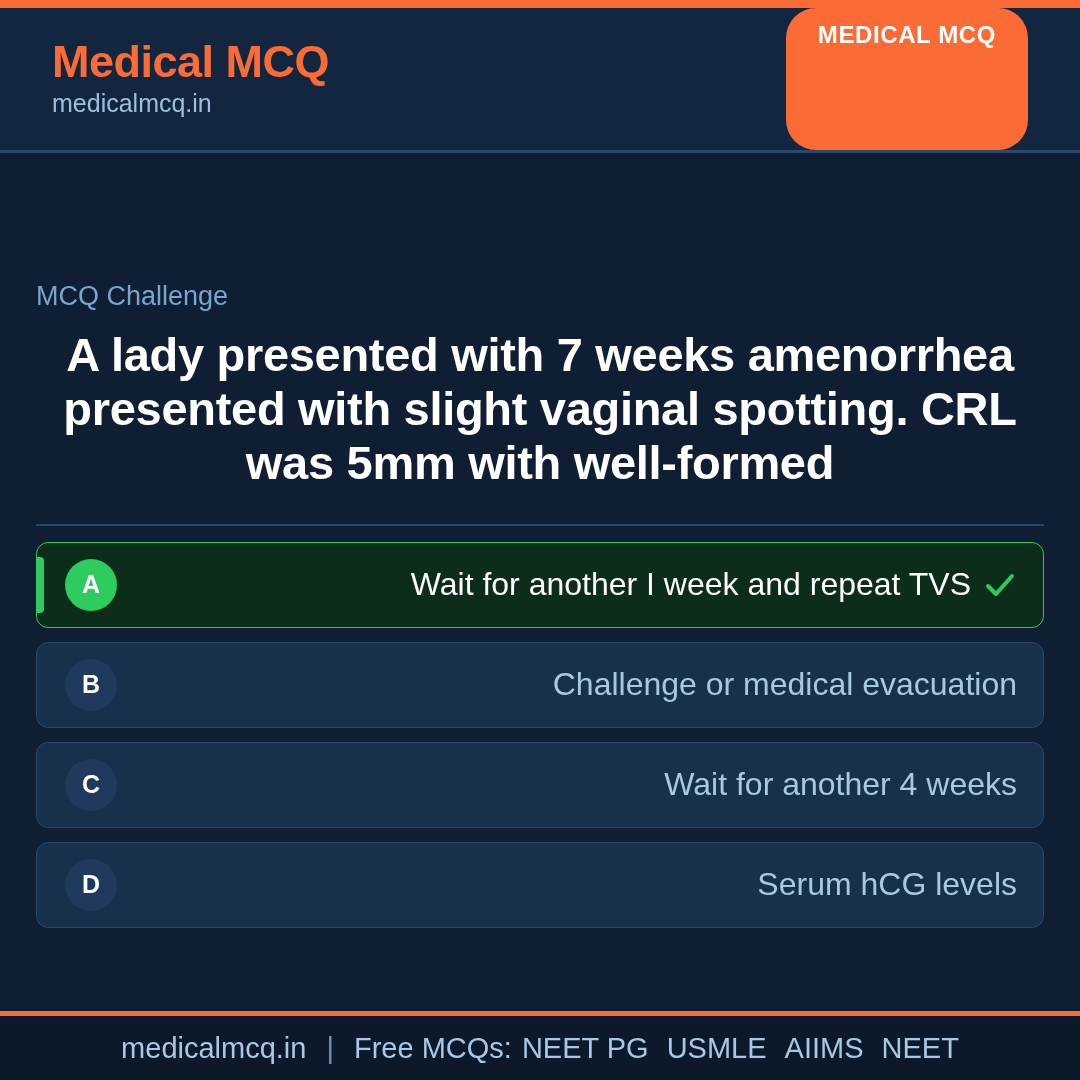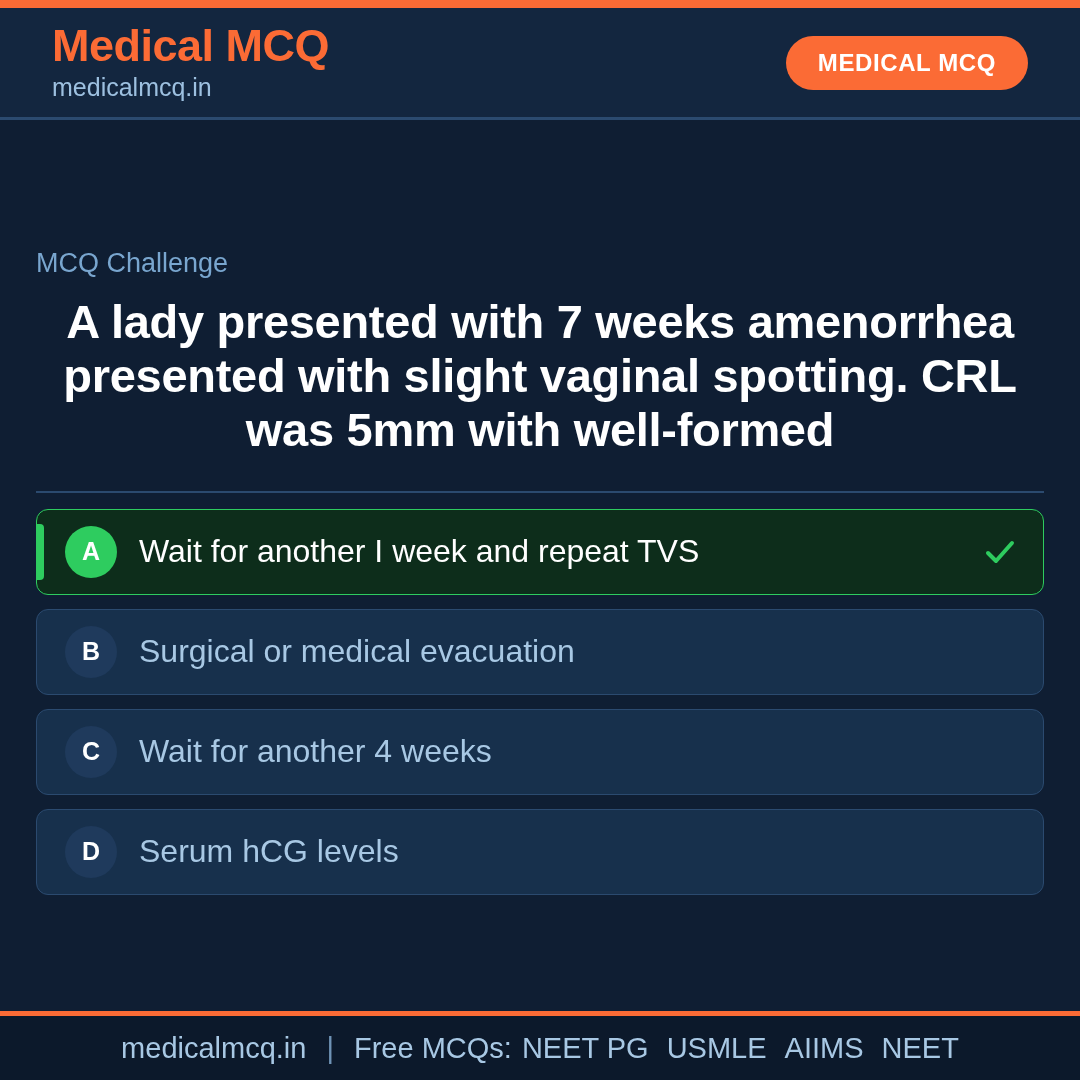--- a/index.html
+++ b/index.html
@@ -28,26 +28,25 @@
   .top-accent {
     height: 8px;
     width: 100%;
     background: #fb6b35;
     flex: none;
   }
 
   
   .header {
     flex: none;
-    height: 112px;
+    height: 145px;
     background: #13263f;
     border-bottom: 3px solid #2b4straight;
     border-bottom: 3px solid #2b4a6f;
     display: flex;
-    align-items: center;
     justify-content: space-between;
     padding: 0 52px;
     position: relative;
   }
 
   .brand {
     display: flex;
     flex-direction: column;
     justify-content: center;
   }
@@ -168,20 +167,21 @@
   }
 
   .option-text {
     color: #a8c8e4;
     font-size: 32px;
     line-height: 1.2;
     flex: 1 1 auto;
     white-space: nowrap;
     overflow: hidden;
     text-overflow: ellipsis;
+    text-align: right;
   }
 
   .option.correct .option-text {
     color: #ffffff;
   }
 
   .check-icon {
     flex: none;
     width: 34px;
     height: 34px;
@@ -246,21 +246,21 @@
           <div class="badge">A</div>
           <div class="option-text">Wait for another I week and repeat TVS</div>
           <div class="check-icon">
             <svg width="34" height="34" viewBox="0 0 34 34" aria-hidden="true">
               <path d="M5 18 L13 26 L29 8" fill="none" stroke="#2ecc5f" stroke-width="4" stroke-linecap="round" stroke-linejoin="round"></path>
             </svg>
           </div>
         </div>
         <div class="option">
           <div class="badge">B</div>
-          <div class="option-text">Surgical or medical evacuation</div>
+          <div class="option-text">Challenge or medical evacuation</div>
         </div>
         <div class="option">
           <div class="badge">C</div>
           <div class="option-text">Wait for another 4 weeks</div>
         </div>
         <div class="option">
           <div class="badge">D</div>
           <div class="option-text">Serum hCG levels</div>
         </div>
       </div>

